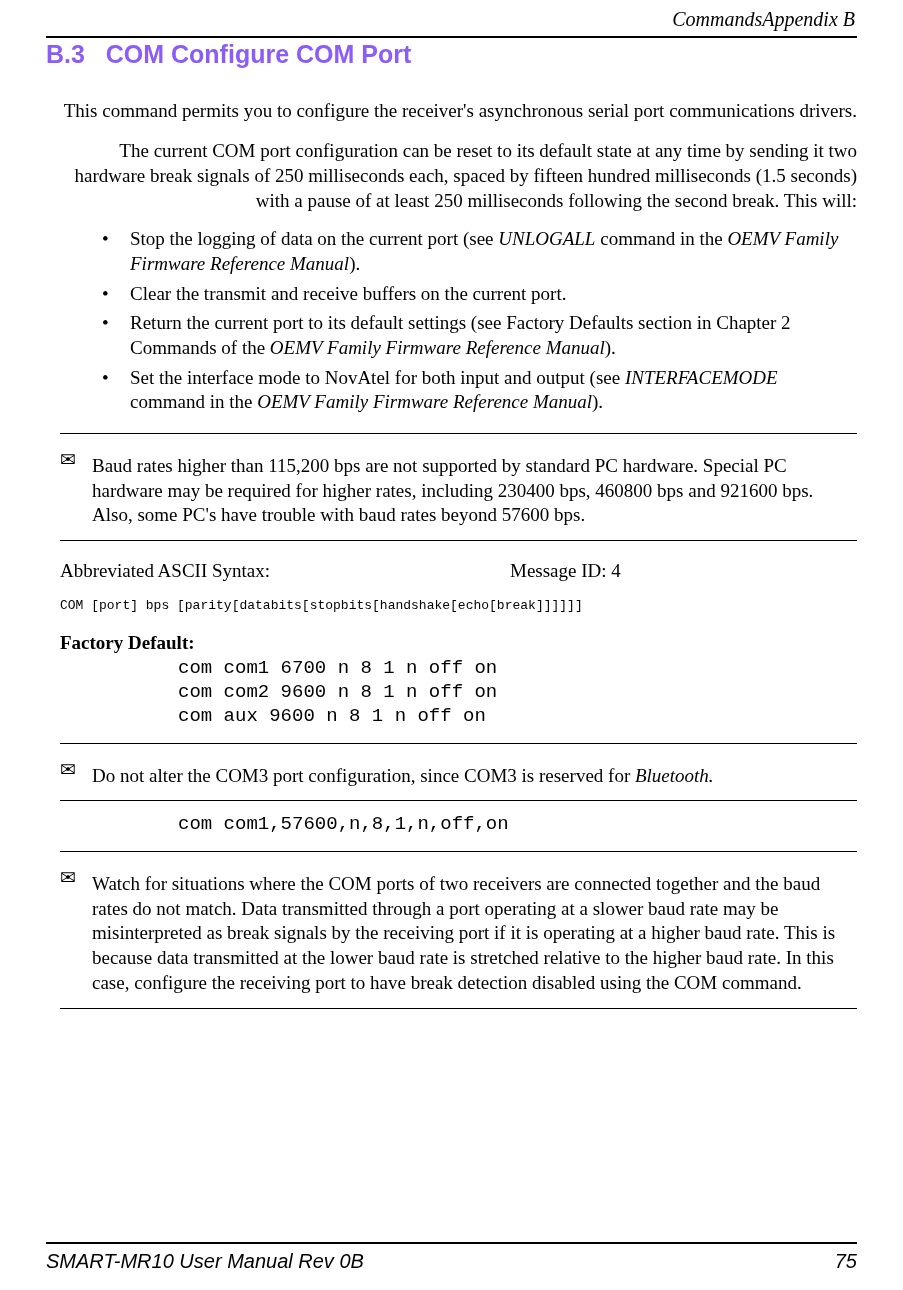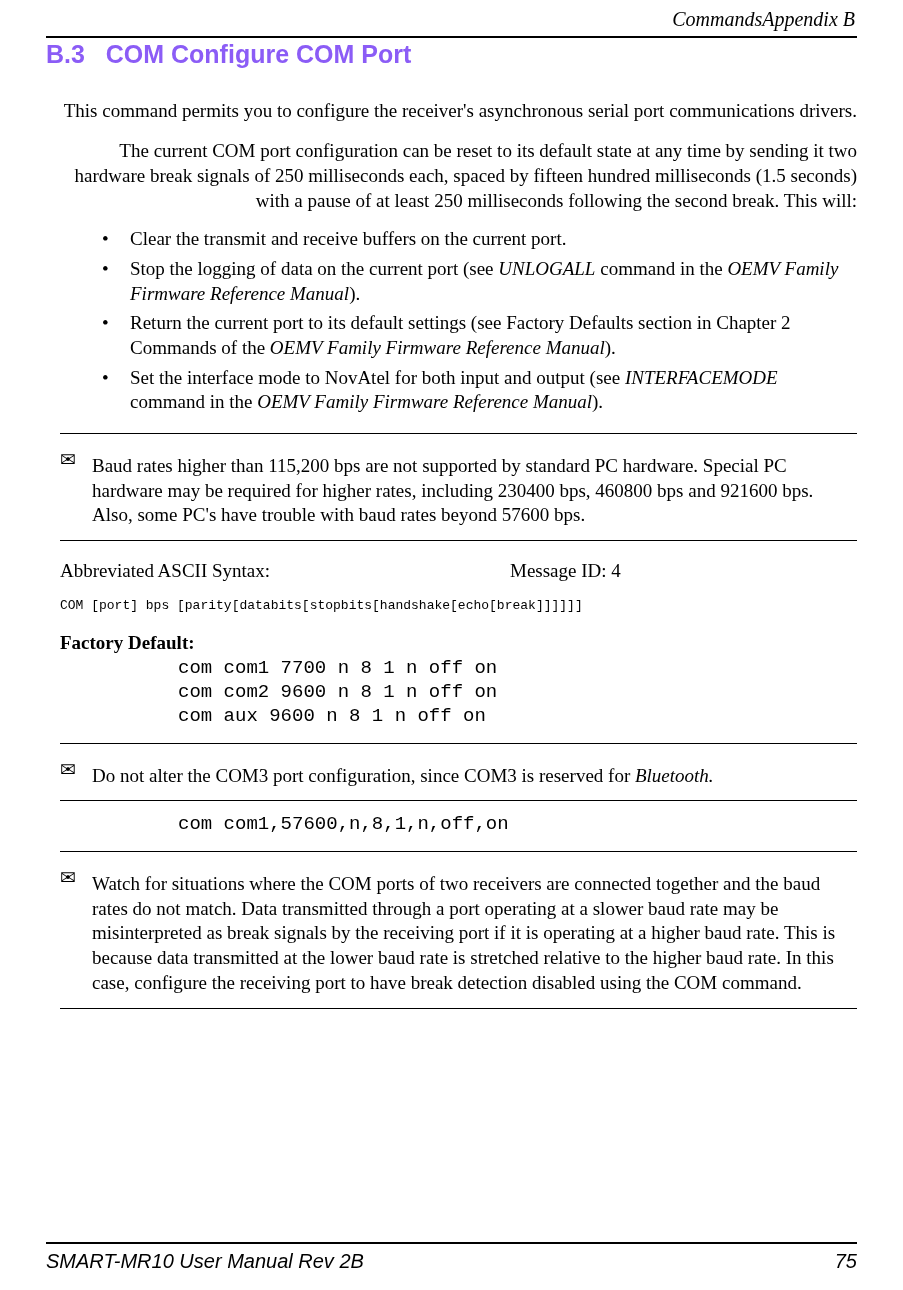--- a/index.html
+++ b/index.html
@@ -130,41 +130,41 @@
   </div>
 
   <div class="section-title">
     <span>B.3</span>&nbsp;&nbsp;&nbsp;<span>COM Configure COM Port</span>
   </div>
 
   <p class="body-text p1">This command permits you to configure the receiver's asynchronous serial port communications drivers.</p>
   <p class="body-text">The current COM port configuration can be reset to its default state at any time by sending it two hardware break signals of 250 milliseconds each, spaced by fifteen hundred milliseconds (1.5 seconds) with a pause of at least 250 milliseconds following the second break. This will:</p>
 
   <ul class="bullets">
+    <li><span>Stop the logging of data on the current port (see </span><span class="italic">UNLOGALL</span><span> command in the </span><span class="italic">OEMV Family Firmware Reference Manual</span><span>).</span></li>
     <li>Clear the transmit and receive buffers on the current port.</li>
-    <li><span>Stop the logging of data on the current port (see </span><span class="italic">UNLOGALL</span><span> command in the </span><span class="italic">OEMV Family Firmware Reference Manual</span><span>).</span></li>
     <li><span>Return the current port to its default settings (see Factory Defaults section in Chapter 2 Commands of the </span><span class="italic">OEMV Family Firmware Reference Manual</span><span>).</span></li>
     <li><span>Set the interface mode to NovAtel for both input and output (see </span><span class="italic">INTERFACEMODE</span><span> command in the </span><span class="italic">OEMV Family Firmware Reference Manual</span><span>).</span></li>
   </ul>
 
   <hr class="note-sep">
   <div class="note">
     <div class="note-icon">✉</div>
     <div class="note-text">Baud rates higher than 115,200 bps are not supported by standard PC hardware. Special PC hardware may be required for higher rates, including 230400 bps, 460800 bps and 921600 bps. Also, some PC's have trouble with baud rates beyond 57600 bps.</div>
   </div>
   <hr class="note-sep bottom">
 
   <div class="syntax-row">
     <div class="left">Abbreviated ASCII Syntax:</div>
     <div>Message ID: 4</div>
   </div>
   <div class="mono">COM [port] bps [parity[databits[stopbits[handshake[echo[break]]]]]]</div>
 
   <div class="section-label">Factory Default:</div>
-  <div class="mono-block"><span>com com1 7700 n 8 1 n off on</span>
+  <div class="mono-block"><span>com com1 6700 n 8 1 n off on</span>
 <span>com com2 9600 n 8 1 n off on</span>
 <span>com aux 9600 n 8 1 n off on</span></div>
 
   <hr class="note-sep" style="margin-top:14px">
   <div class="note">
     <div class="note-icon">✉</div>
     <div class="note-text"><span>Do not alter the COM3 port configuration, since COM3 is reserved for </span><span class="italic">Bluetooth.</span></div>
   </div>
   <hr class="note-sep bottom">
 
@@ -173,15 +173,15 @@
   <hr class="note-sep" style="margin-top:14px">
   <div class="note">
     <div class="note-icon">✉</div>
     <div class="note-text">Watch for situations where the COM ports of two receivers are connected together and the baud rates do not match. Data transmitted through a port operating at a slower baud rate may be misinterpreted as break signals by the receiving port if it is operating at a higher baud rate. This is because data transmitted at the lower baud rate is stretched relative to the higher baud rate. In this case, configure the receiving port to have break detection disabled using the COM command.</div>
   </div>
   <hr class="note-sep bottom">
 
 </div>
 
 <div class="footer">
-  <span>SMART-MR10 User Manual Rev 2B</span>
+  <span>SMART-MR10 User Manual Rev 0B</span>
   <span class="pageno">75</span>
 </div>
 
 </body></html>

